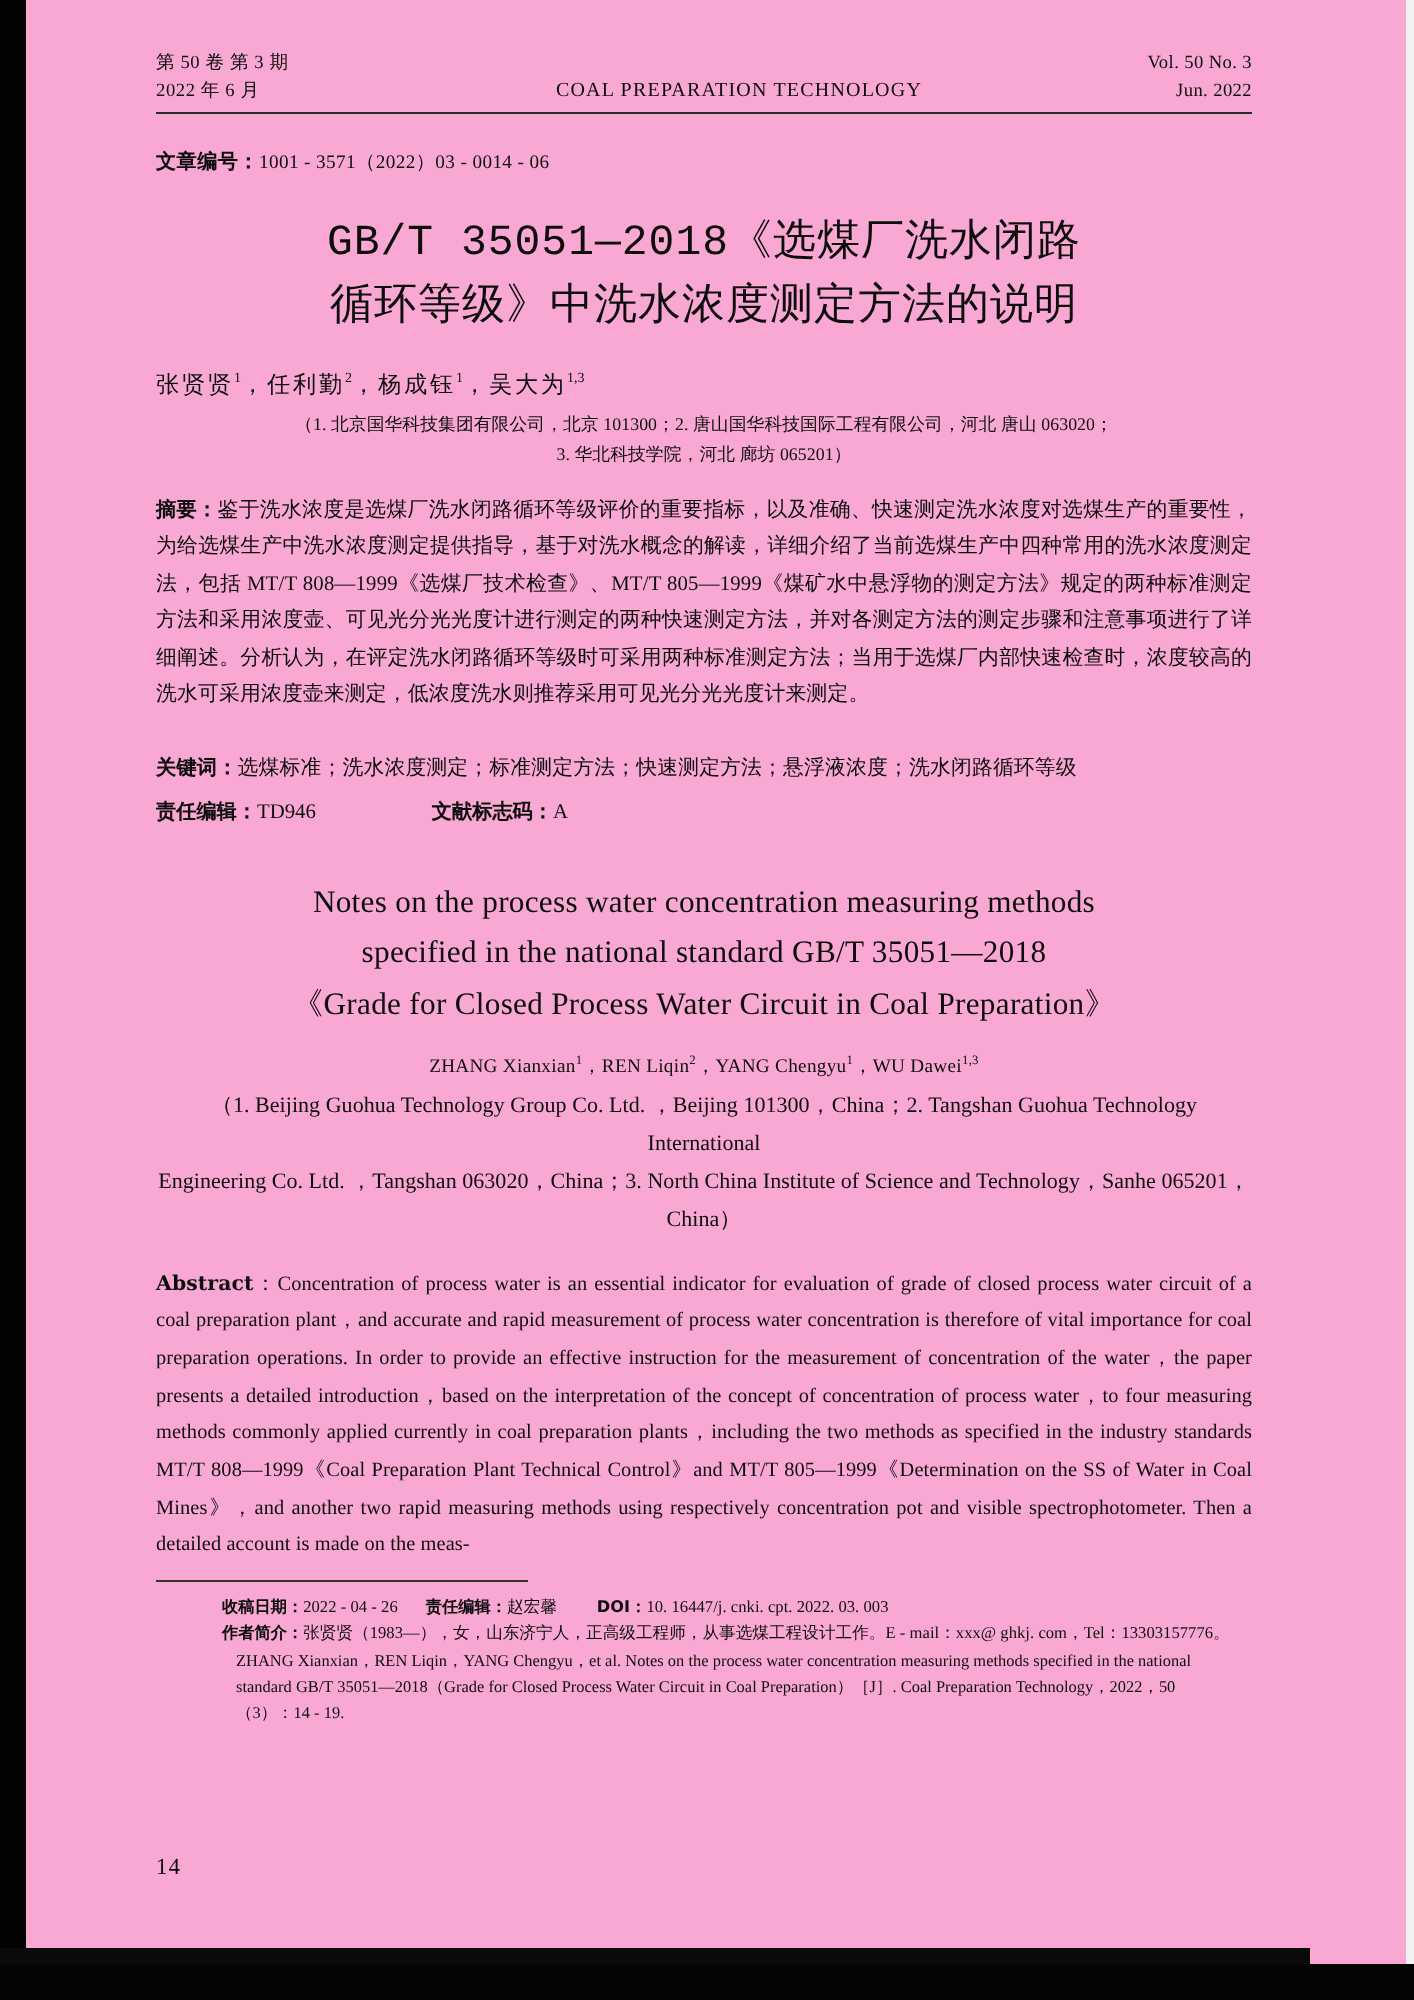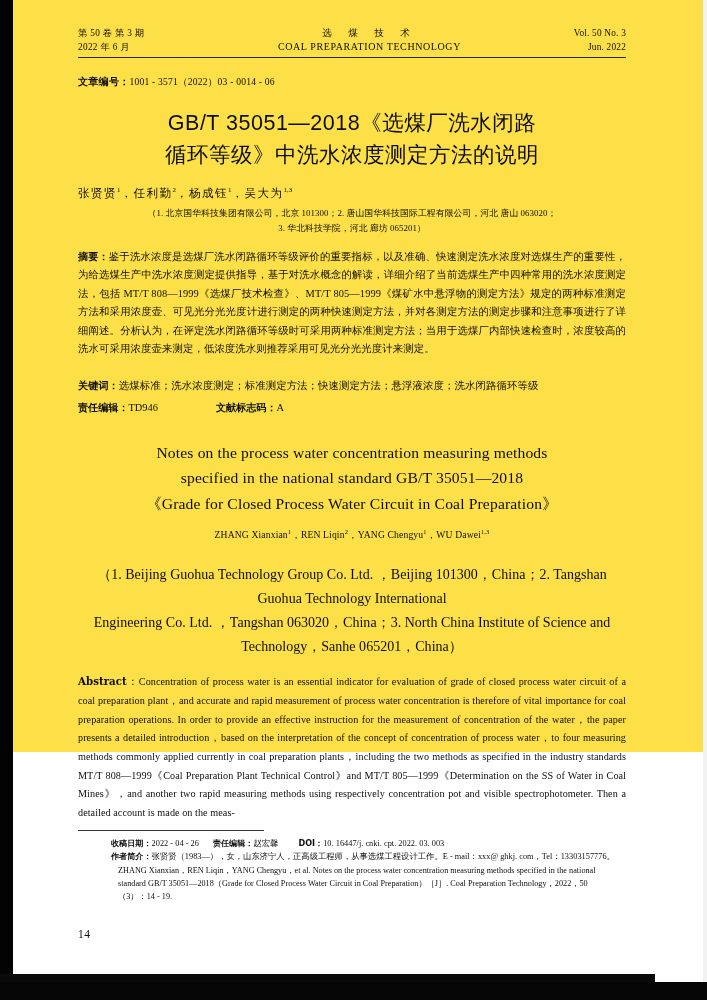--- a/index.html
+++ b/index.html
@@ -43,22 +43,22 @@
     right: 0; top: 0;
     width: 4px; height: 1000px;
     background: #f2f2f2;
     z-index: 4;
   }
 
   .page {
     position: absolute;
     left: 0; top: 0;
     width: 707px;
-    height: 752px;
-    background: #fde047;
+    height: 1000px;
+    background: #f9a8d4;
     z-index: 1;
   }
 
   .content {
     position: absolute;
     left: 78px;
     top: 0;
     width: 548px;
   }
 
@@ -100,21 +100,21 @@
     letter-spacing: 0.2px;
   }
 
   
   .cn-title {
     margin-top: 18px;
     text-align: center;
     font-size: 21.5px;
     line-height: 1.5;
     letter-spacing: 0.5px;
-    font-family: Liberation Sans, sans-serif;
+    font-family: Liberation Mono, monospace;
     font-weight: 500;
   }
   .cn-title .ln { display: block; }
 
   
   .cn-authors {
     margin-top: 15px;
     font-size: 11.6px;
     letter-spacing: 1.4px;
   }
@@ -167,23 +167,23 @@
   .en-title .ln { display: block; }
 
   .en-authors {
     margin-top: 12px;
     text-align: center;
     font-size: 9.6px;
     letter-spacing: 0.15px;
   }
   .en-authors sup { font-size: 6.4px; }
   .en-affil {
-    margin-top: 21px;
-    text-align: center;
-    font-size: 14px;
+    margin-top: 4px;
+    text-align: center;
+    font-size: 11px;
     line-height: 1.72;
     letter-spacing: 0.02px;
   }
   .en-affil .ln { display: block; }
 
   
   .en-abstract {
     margin-top: 13px;
     font-size: 10.2px;
     line-height: 1.83;
@@ -238,21 +238,20 @@
 </style>
 </head>
 <body>
 
 <div class="page">
   <div class="content">
 
     <div class="runhead">
       <div class="runhead-row">
         <div class="rh-left">第 50 卷 第 3 期</div>
-        <div class="rh-center rh-center-cn">选 煤 技 术</div>
         <div class="rh-right">Vol. 50   No. 3</div>
       </div>
       <div class="runhead-row">
         <div class="rh-left">2022 年 6 月</div>
         <div class="rh-center rh-center-en">COAL  PREPARATION  TECHNOLOGY</div>
         <div class="rh-right">Jun. 2022</div>
       </div>
       <div class="runhead-rule"></div>
     </div>
 

